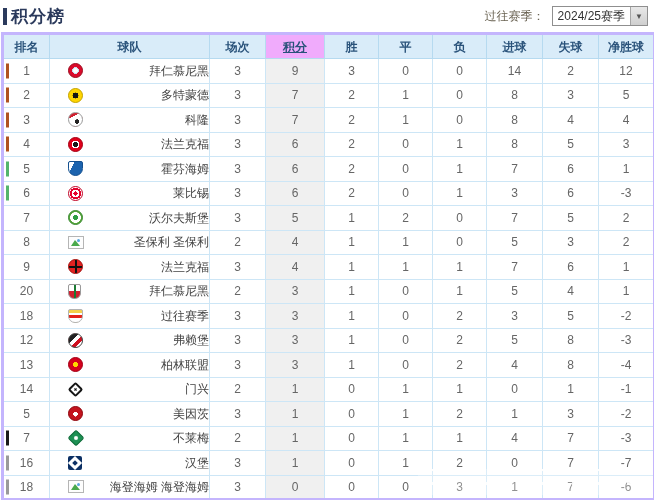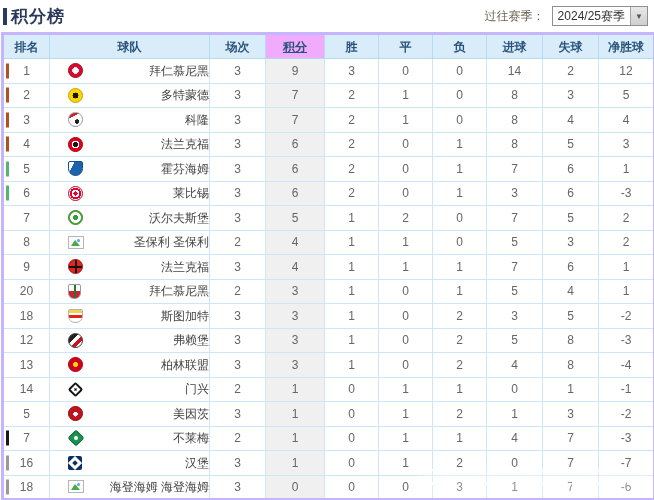--- a/index.html
+++ b/index.html
@@ -300,21 +300,21 @@
           <td><span>1</span></td>
           <td><span>5</span></td>
           <td><span>4</span></td>
           <td><span>1</span></td>
         </tr>
         <tr>
           <td class="rank-cell"><span>18</span></td>
           <td class="team-cell">
             <span class="team-inner">
               <span class="logo logo-stuttgart"></span>
-              <span class="team-name">斯图加特</span>
+              <span class="team-name">过往赛季</span>
             </span>
           </td>
           <td><span>3</span></td>
           <td class="points-col"><span>3</span></td>
           <td><span>1</span></td>
           <td><span>0</span></td>
           <td><span>2</span></td>
           <td><span>3</span></td>
           <td><span>5</span></td>
           <td><span>-2</span></td>

